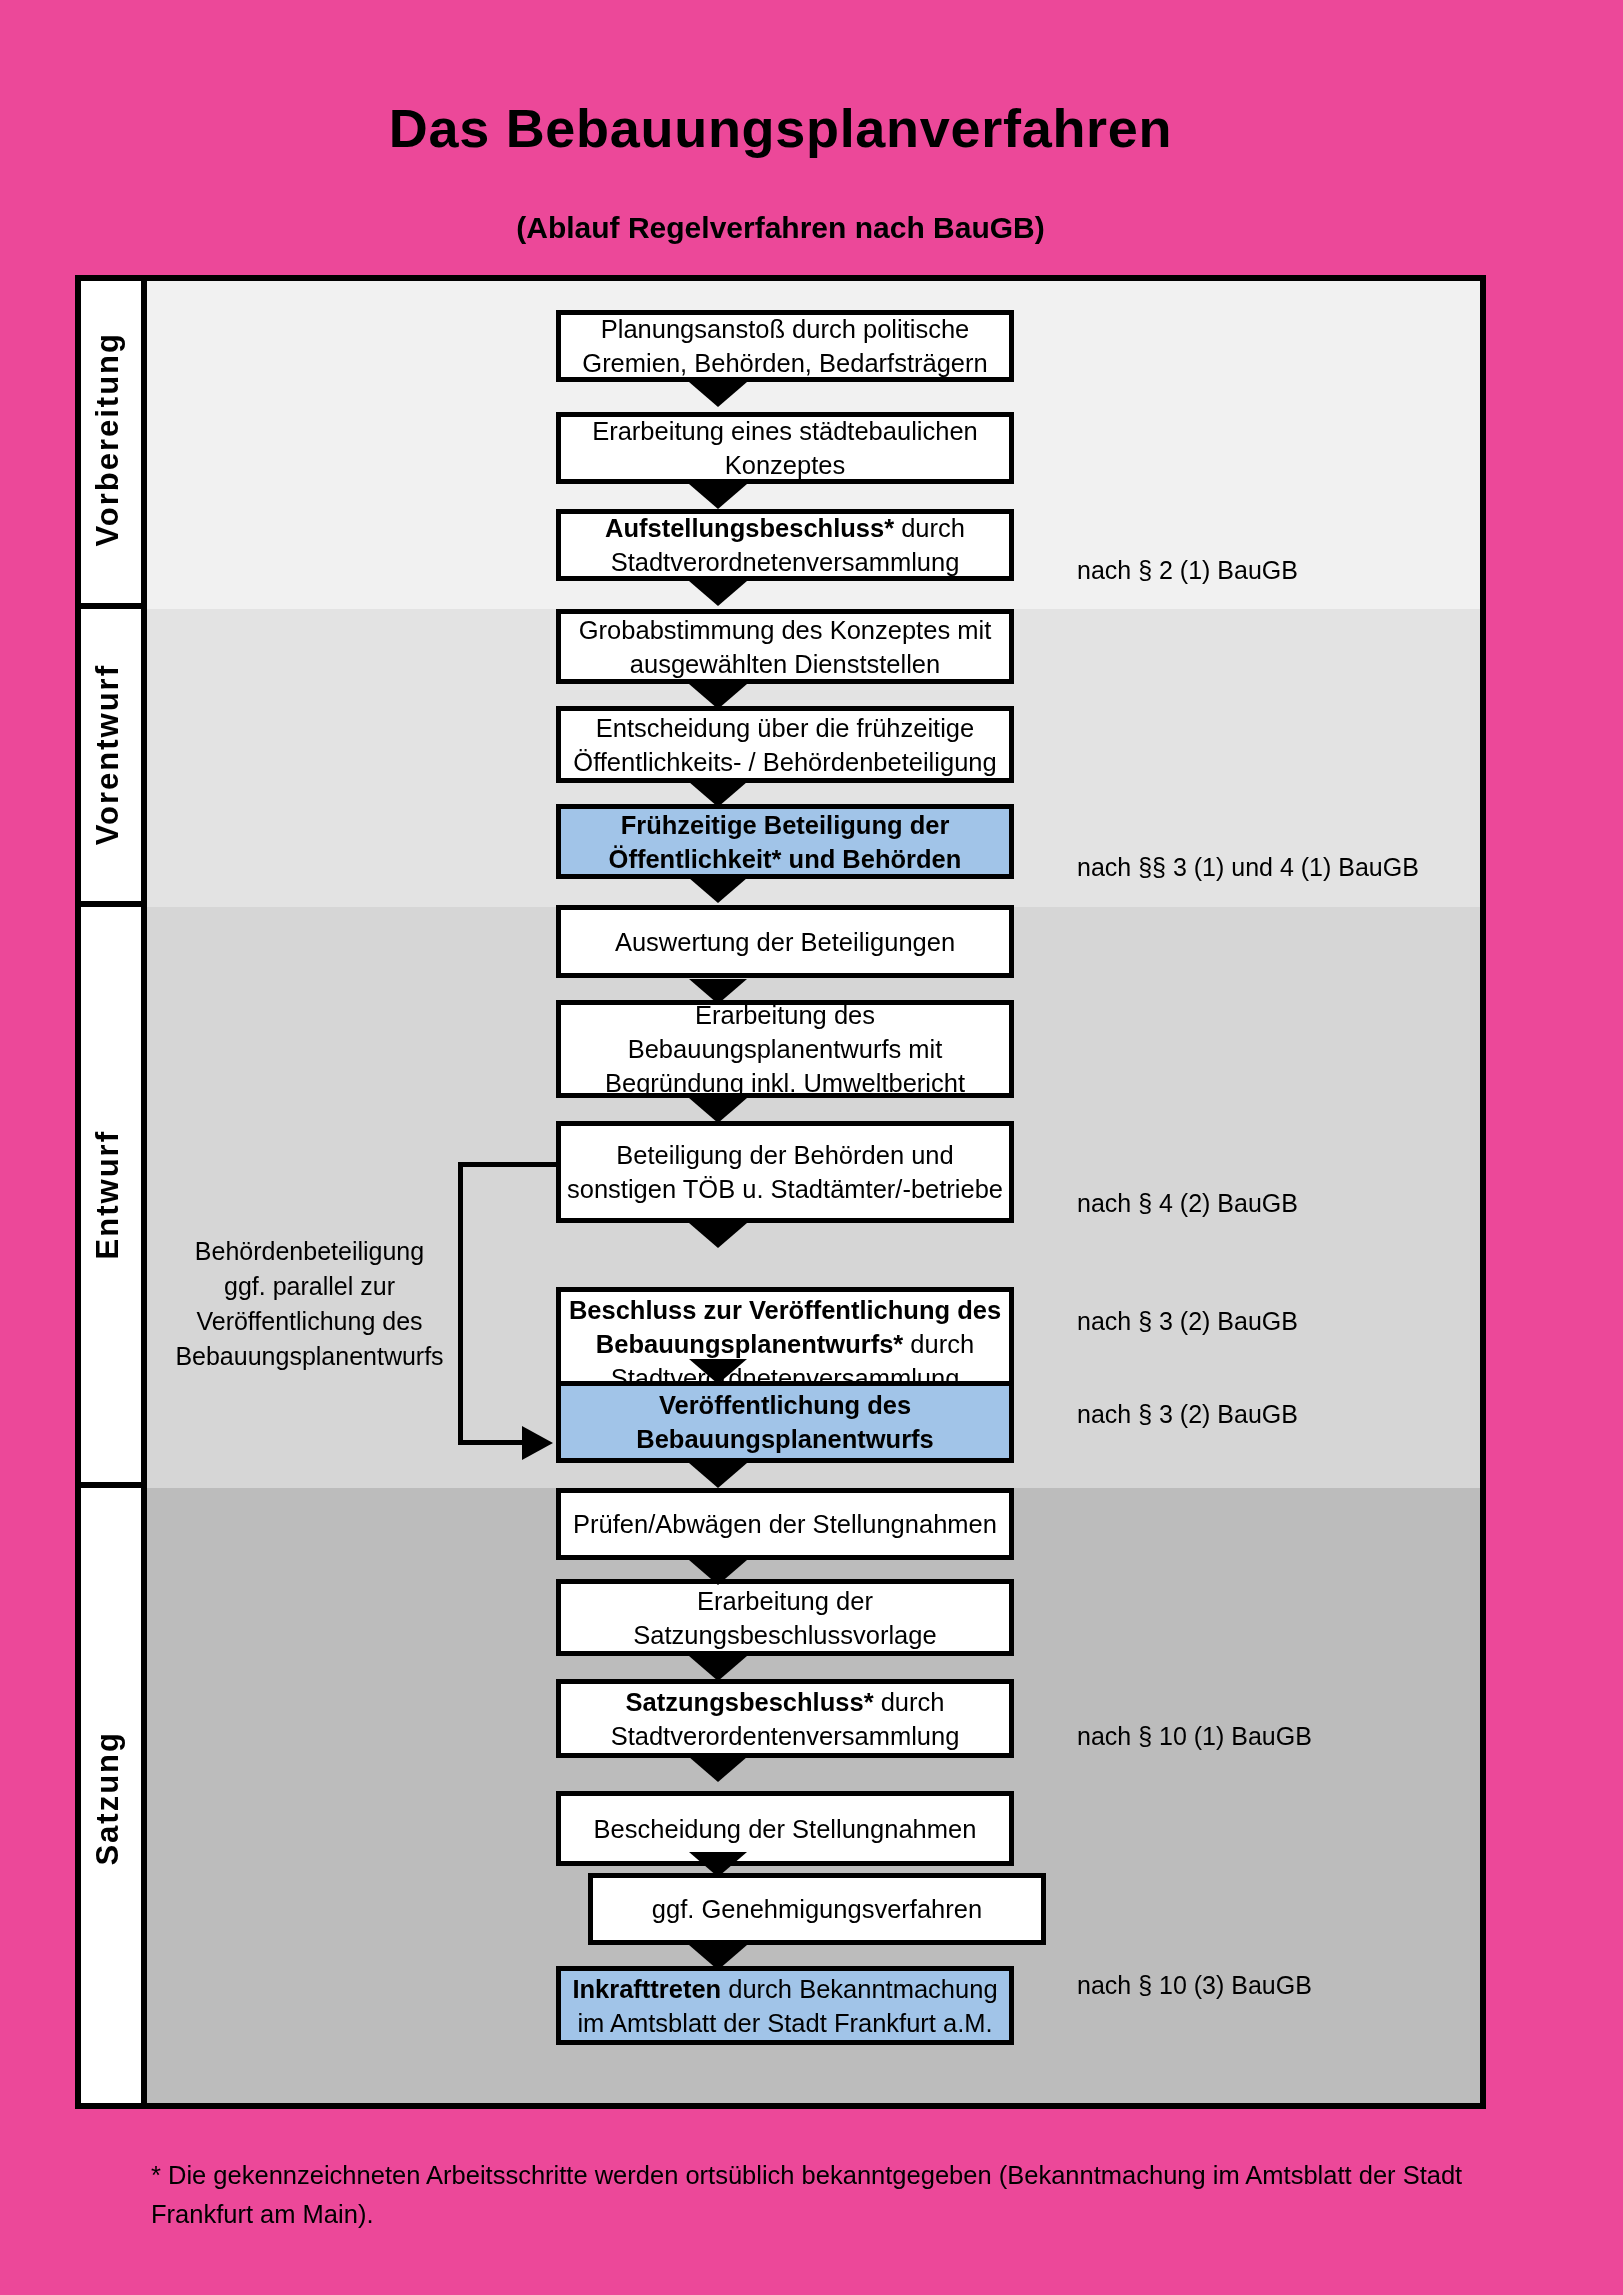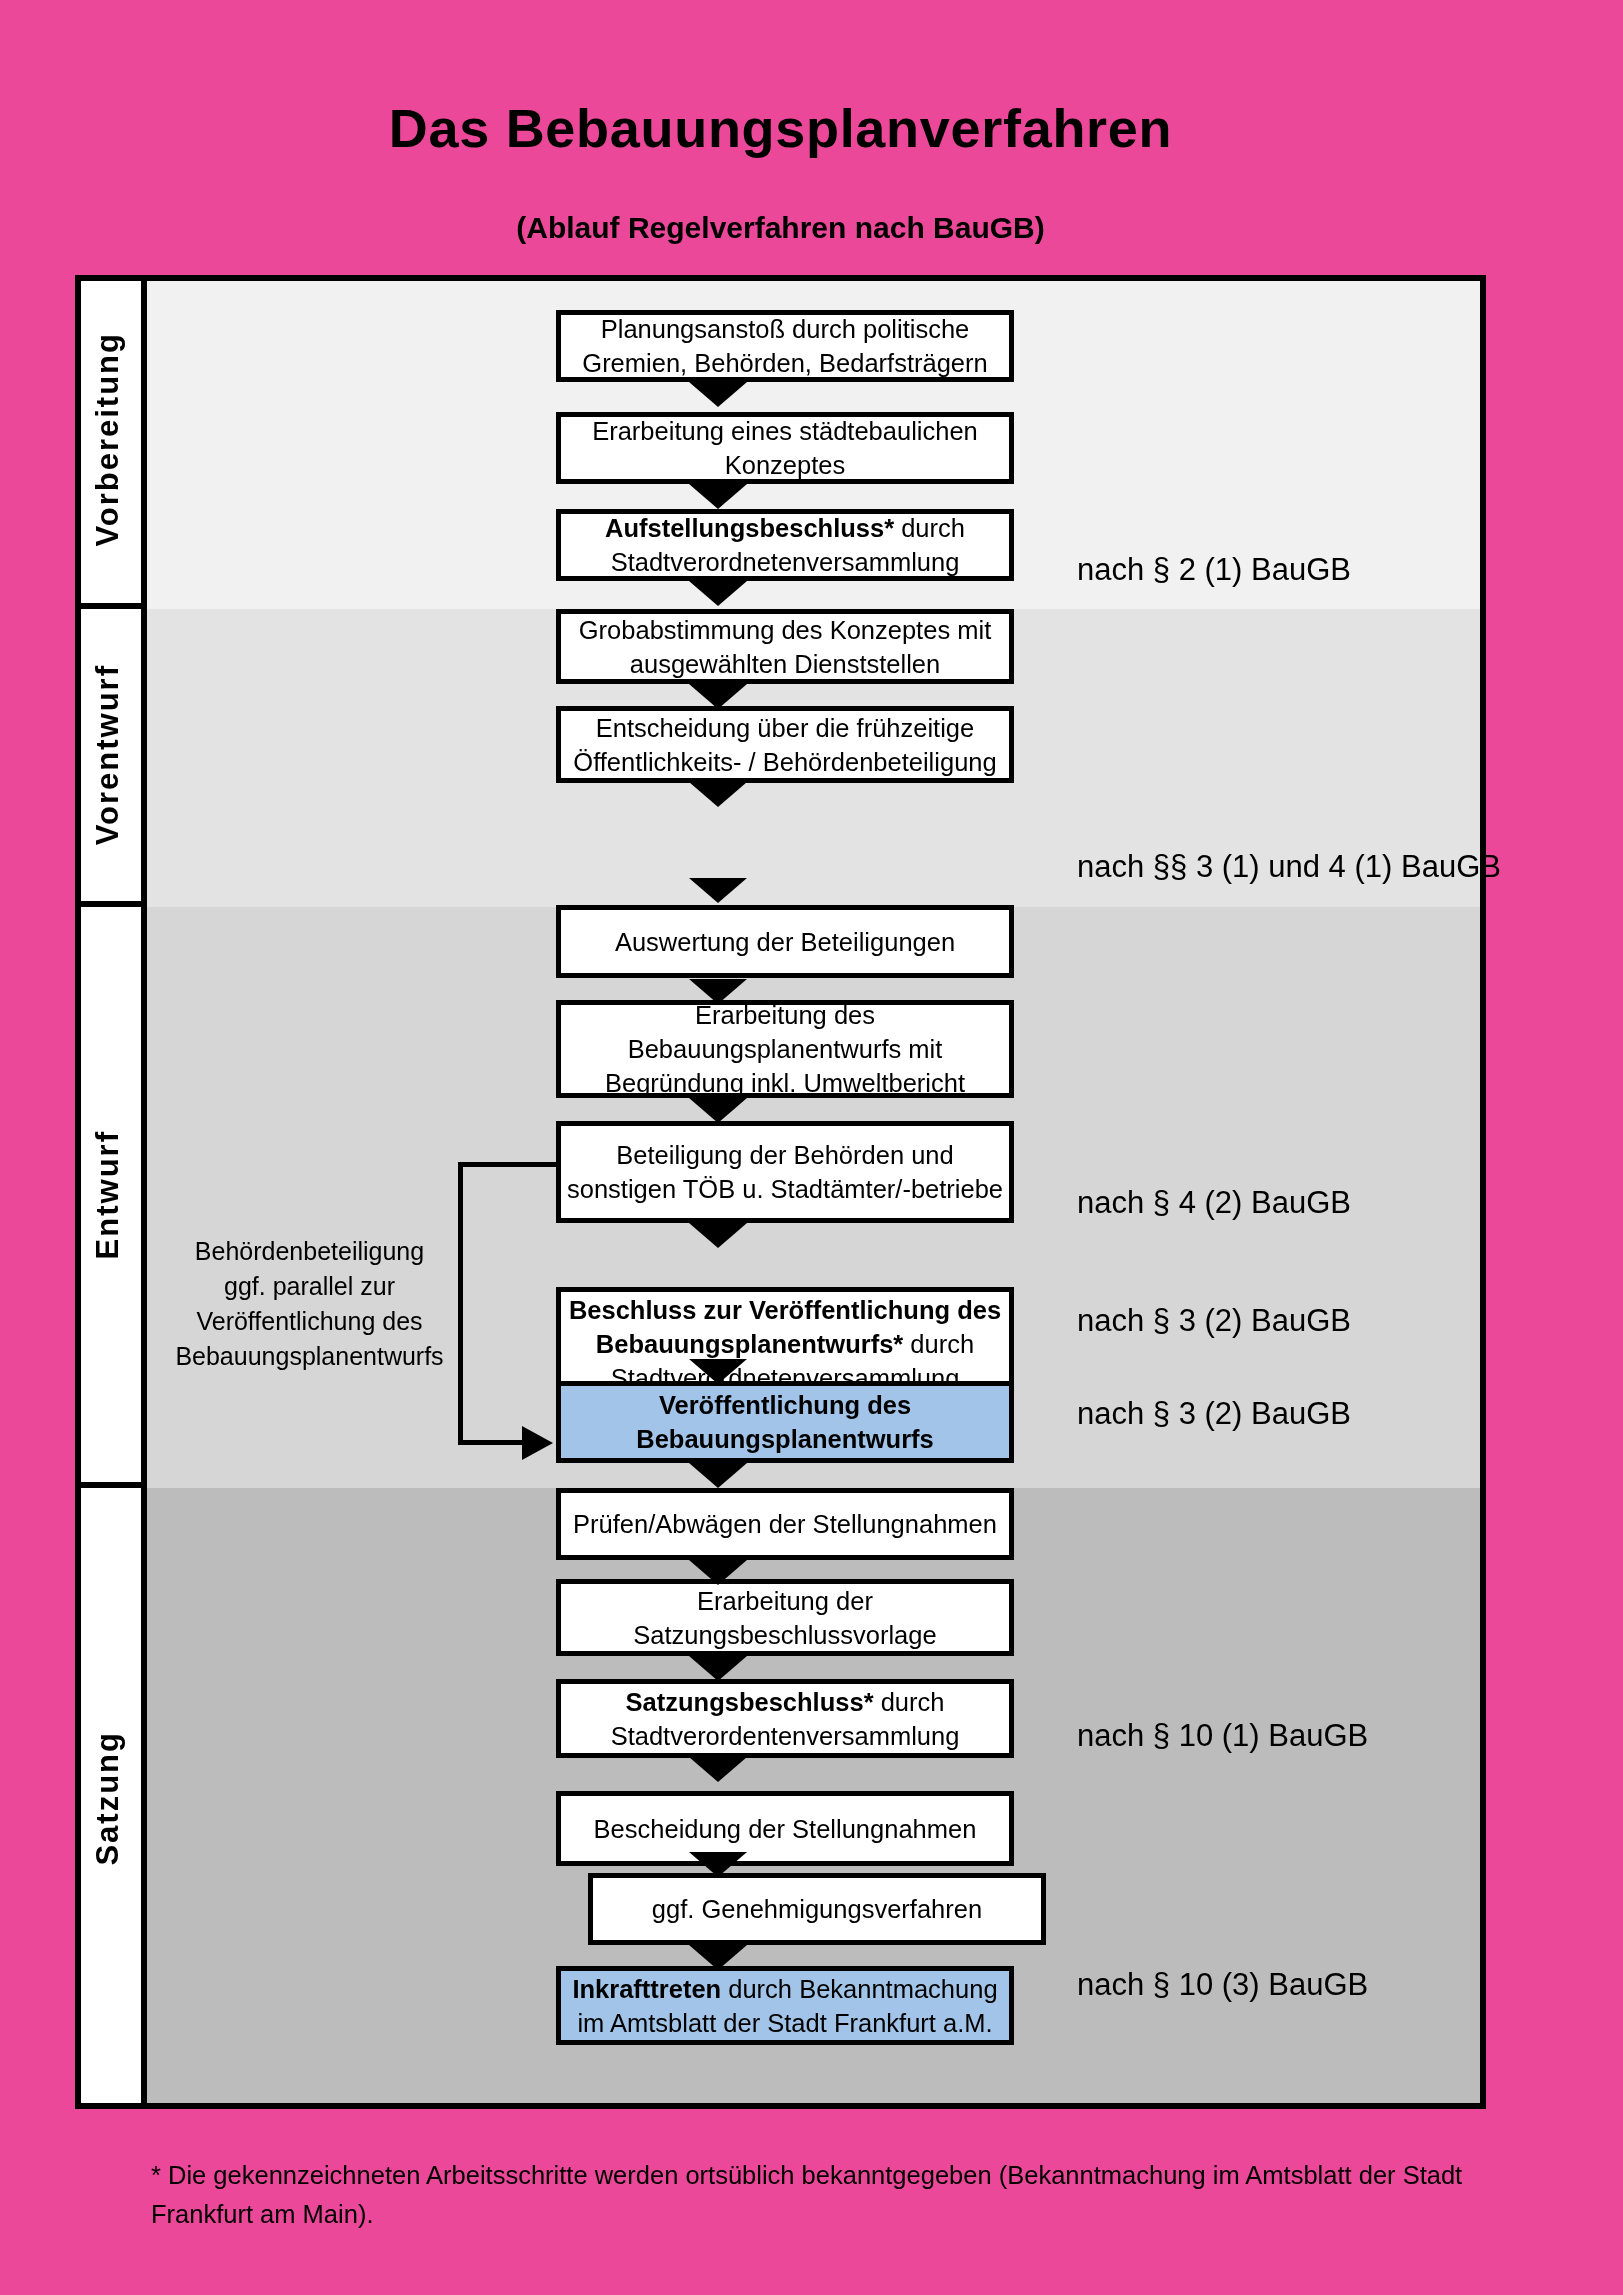--- a/index.html
+++ b/index.html
@@ -26,21 +26,21 @@
   .box{position:absolute;left:556px;width:458px;background:#ffffff;
        border:5.9px solid #000;box-sizing:border-box;z-index:3;
        display:flex;flex-direction:column;align-items:center;justify-content:center;
        text-align:center;font-size:25.5px;line-height:34px;}
   .box.highlight{background:#a1c4e8;font-weight:bold;}
 
   .arrow{position:absolute;left:689px;width:0;height:0;z-index:4;
          border-left:29.5px solid transparent;border-right:29.5px solid transparent;
          border-top:25px solid #000;}
 
-  .ref{position:absolute;left:1077px;font-size:31px;line-height:30px;z-index:3;white-space:nowrap;}
+  .ref{position:absolute;left:1077px;font-size:25px;line-height:30px;z-index:3;white-space:nowrap;}
 
   .sidenote{position:absolute;left:113px;top:1234px;width:393px;text-align:center;
             font-size:25px;line-height:35px;z-index:3;}
 
   .conn{position:absolute;background:#000;z-index:3;}
   .conn-arrowhead{position:absolute;left:522px;top:1426px;width:0;height:0;z-index:3;
                   border-top:17px solid transparent;border-bottom:17px solid transparent;
                   border-left:31px solid #000;}
 
   .footnote{position:absolute;left:151px;top:2139px;width:1375px;
@@ -97,20 +97,24 @@
     <div><b></b><span>ausgewählten Dienststellen</span></div>
   </div>
   <div class="arrow" style="top:684px;"></div>
 
   <div class="box" style="top:706px;height:77px;">
     <div><b></b><span>Entscheidung über die frühzeitige</span></div>
     <div><b></b><span>Öffentlichkeits- / Behördenbeteiligung</span></div>
   </div>
   <div class="arrow" style="top:782px;"></div>
 
+  <div class="box highlight" style="top:804px;height:75px;">
+    <div><b>Frühzeitige Beteiligung der</b><span></span></div>
+    <div><b>Öffentlichkeit* und Behörden</b><span></span></div>
+  </div>
   <div class="arrow" style="top:878px;"></div>
 
   <div class="box" style="top:905px;height:73px;">
     <div><b></b><span>Auswertung der Beteiligungen</span></div>
   </div>
   <div class="arrow" style="top:979px;"></div>
 
   <div class="box" style="top:1000px;height:98px;">
     <div><b></b><span>Erarbeitung des</span></div>
     <div><b></b><span>Bebauungsplanentwurfs mit</span></div>

